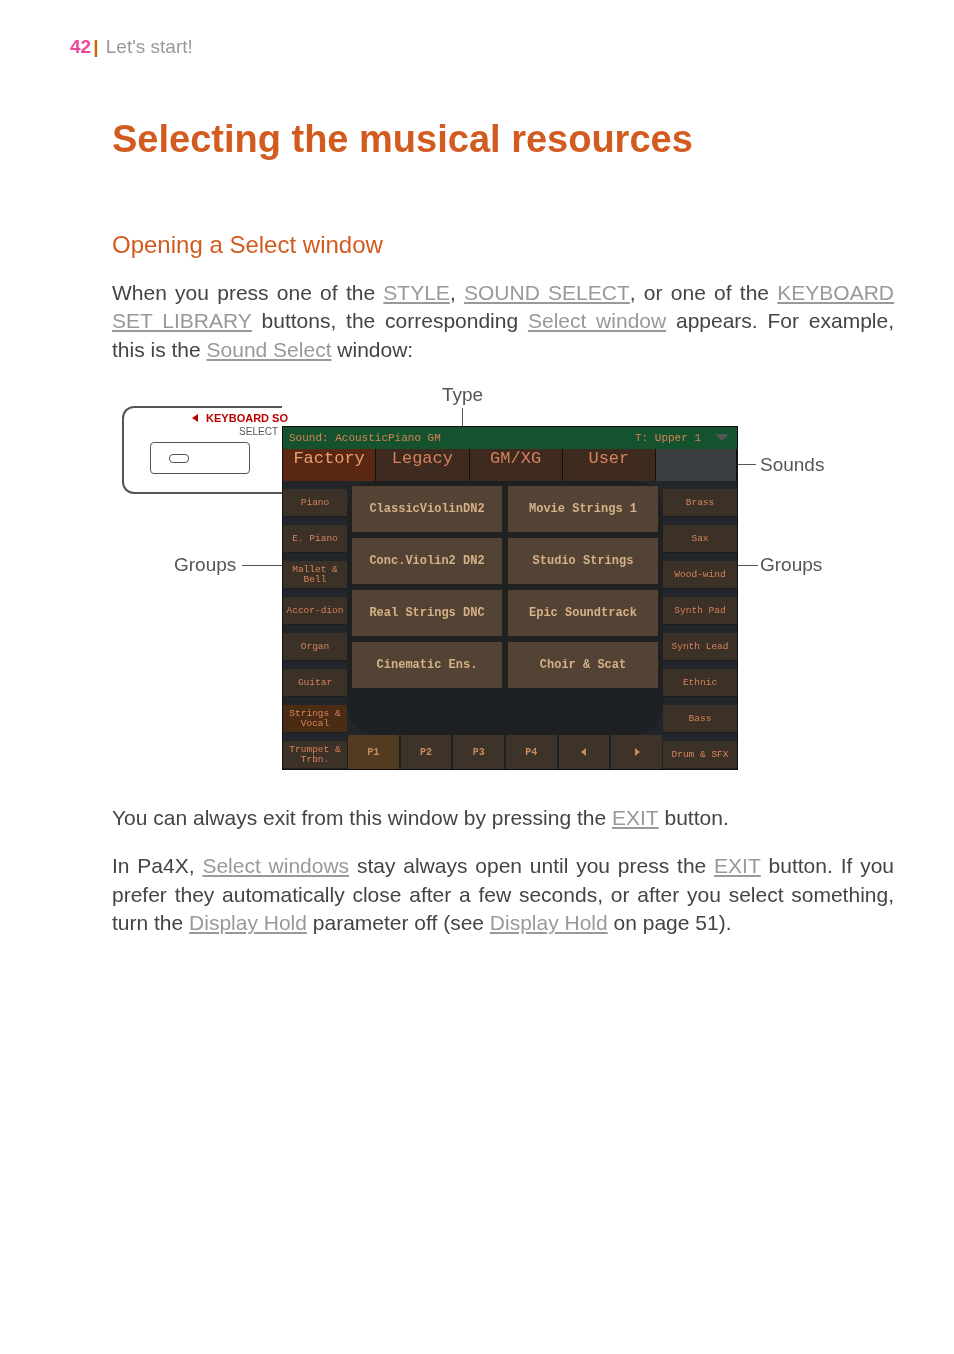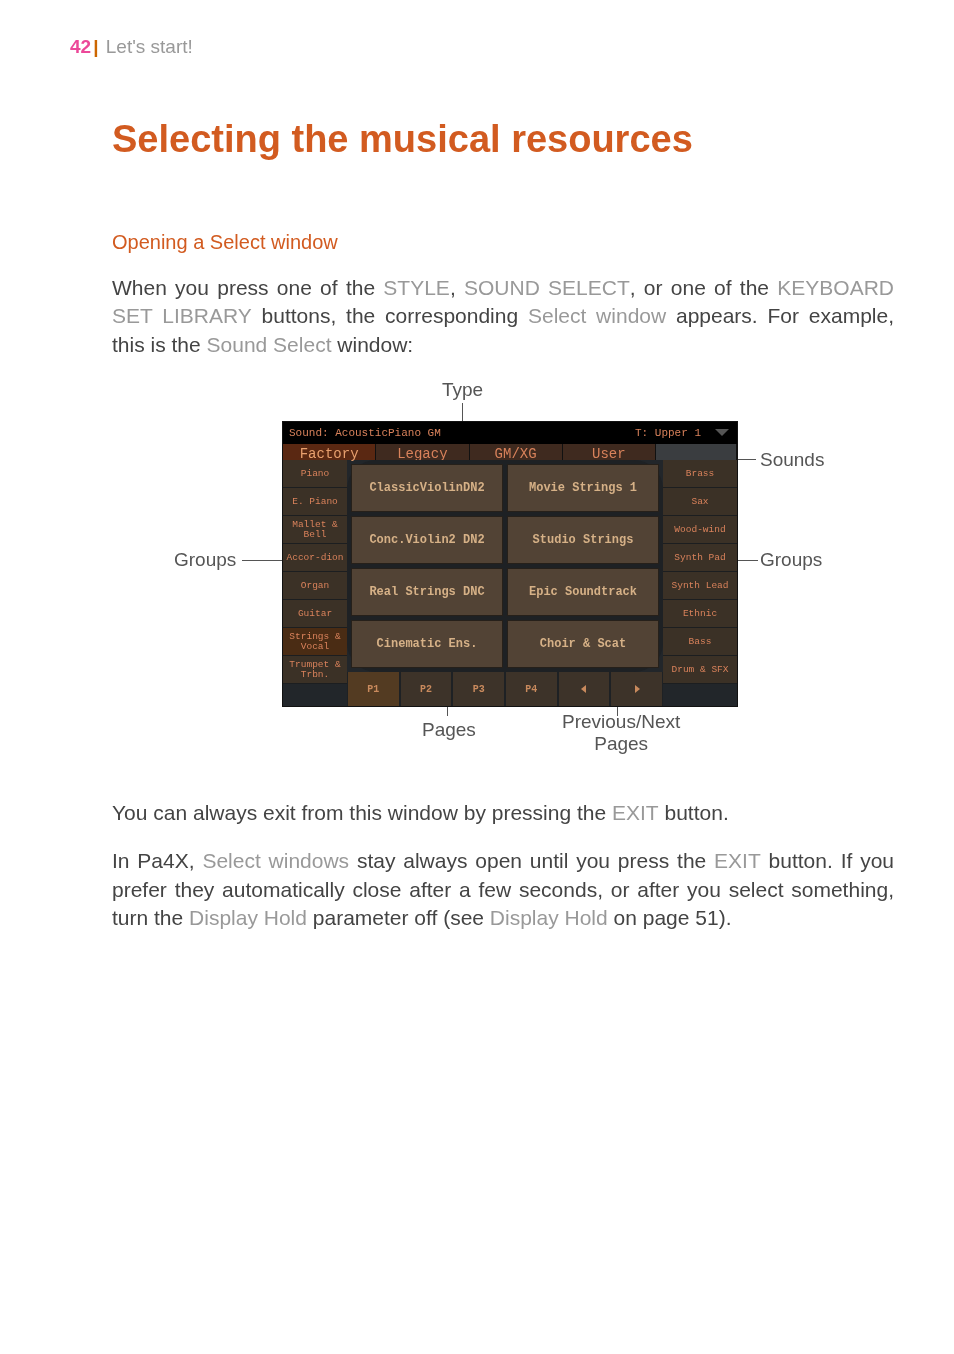--- a/index.html
+++ b/index.html
@@ -28,32 +28,32 @@
     margin: 0 2px;
   }
   h1 {
     color: #d25b20;
     font-size: 38px;
     font-weight: bold;
     margin: 60px 0 70px 42px;
   }
   h2 {
     color: #d25b20;
-    font-size: 20px;
+    font-size: 24px;
     font-weight: 500;
     margin: 16px 0 20px 42px;
   }
   p.body {
     margin: 0 0 20px 42px;
     font-size: 21px;
     line-height: 1.35;
     text-align: justify;
     color: #444;
   }
-  .kw { color: #999; font-weight: 500; }
+  .kw { color: #999; font-weight: 500; text-decoration: underline; }
   .figure-wrap {
     position: relative;
     margin: 18px 0 20px 42px;
     height: 400px;
   }
   
   .ann {
     position: absolute;
     font-size: 19px;
     color: #555;
@@ -114,43 +114,43 @@
     top: 42px;
     width: 454px;
     background: #22262a;
     font-family: "Courier New", monospace;
     color: #d9825b;
     border: 1px solid #111;
   }
   .screen .topbar {
     display: flex;
     align-items: center;
-    background: #000000;
+    background: #14532d;
     height: 22px;
     font-size: 11px;
     position: relative;
   }
   .topbar .sound { padding-left: 6px; flex:1; }
   .topbar .track { padding-right: 6px; }
   .topbar .menu-tri {
     width: 30px;
     text-align: center;
     color: #555;
   }
   .topbar .menu-tri span {
     display:inline-block;
     width:0; height:0;
     border-left: 7px solid transparent;
     border-right: 7px solid transparent;
     border-top: 7px solid #555;
   }
   .screen .tabs-row {
     display: flex;
-    height: 16px;
-    font-size: 14px;
+    height: 32px;
+    font-size: 17px;
     justify-content: center;
   }
   .tabs-row .tab {
     flex:1;
     text-align: center;
     line-height: 20px;
     background: #3f2a1f;
     border-right: 1px solid #111;
   }
   .tabs-row .tab.active { background: #5a2812; color: #e8a06e; }
@@ -169,20 +169,21 @@
     height: 27px;
     display:flex;
     align-items:center;
     justify-content:center;
     text-align:center;
     font-size: 9.5px;
     line-height: 1.05;
     background: #3b3126;
     border-bottom: 1px solid #1c1e20;
     padding: 0 2px;
+    margin-top: 8px;
   }
   .grp.active { background:#4a2c14; }
   .sounds-grid {
     flex:1;
     display: grid;
     grid-template-columns: 1fr 1fr;
     grid-auto-rows: 48px;
     gap: 4px;
     padding: 4px;
     background: #1e2124;
@@ -253,20 +254,26 @@
 
     <div class="ann" style="left:310px; top:340px;">Pages</div>
     <div class="ann-line" style="left:335px; top:305px; width:1px; height:32px;"></div>
 
     <div class="ann" style="left:450px; top:332px; text-align:center;">
       <span>Previous/Next</span><br>
       <span>Pages</span>
     </div>
     <div class="ann-line" style="left:505px; top:305px; width:1px; height:32px;"></div>
 
+    <div class="hwbtn">
+      <span class="tri"></span>
+      <span class="lbl1">KEYBOARD SO</span>
+      <span class="lbl2">SELECT</span>
+      <span class="btn-shape"></span>
+    </div>
 
     <div class="screen">
       <div class="topbar">
         <span class="sound">Sound: AcousticPiano GM</span>
         <span class="track">T: Upper 1</span>
         <span class="menu-tri"><span></span></span>
       </div>
       <div class="tabs-row">
         <div class="tab active">Factory</div>
         <div class="tab">Legacy</div>

